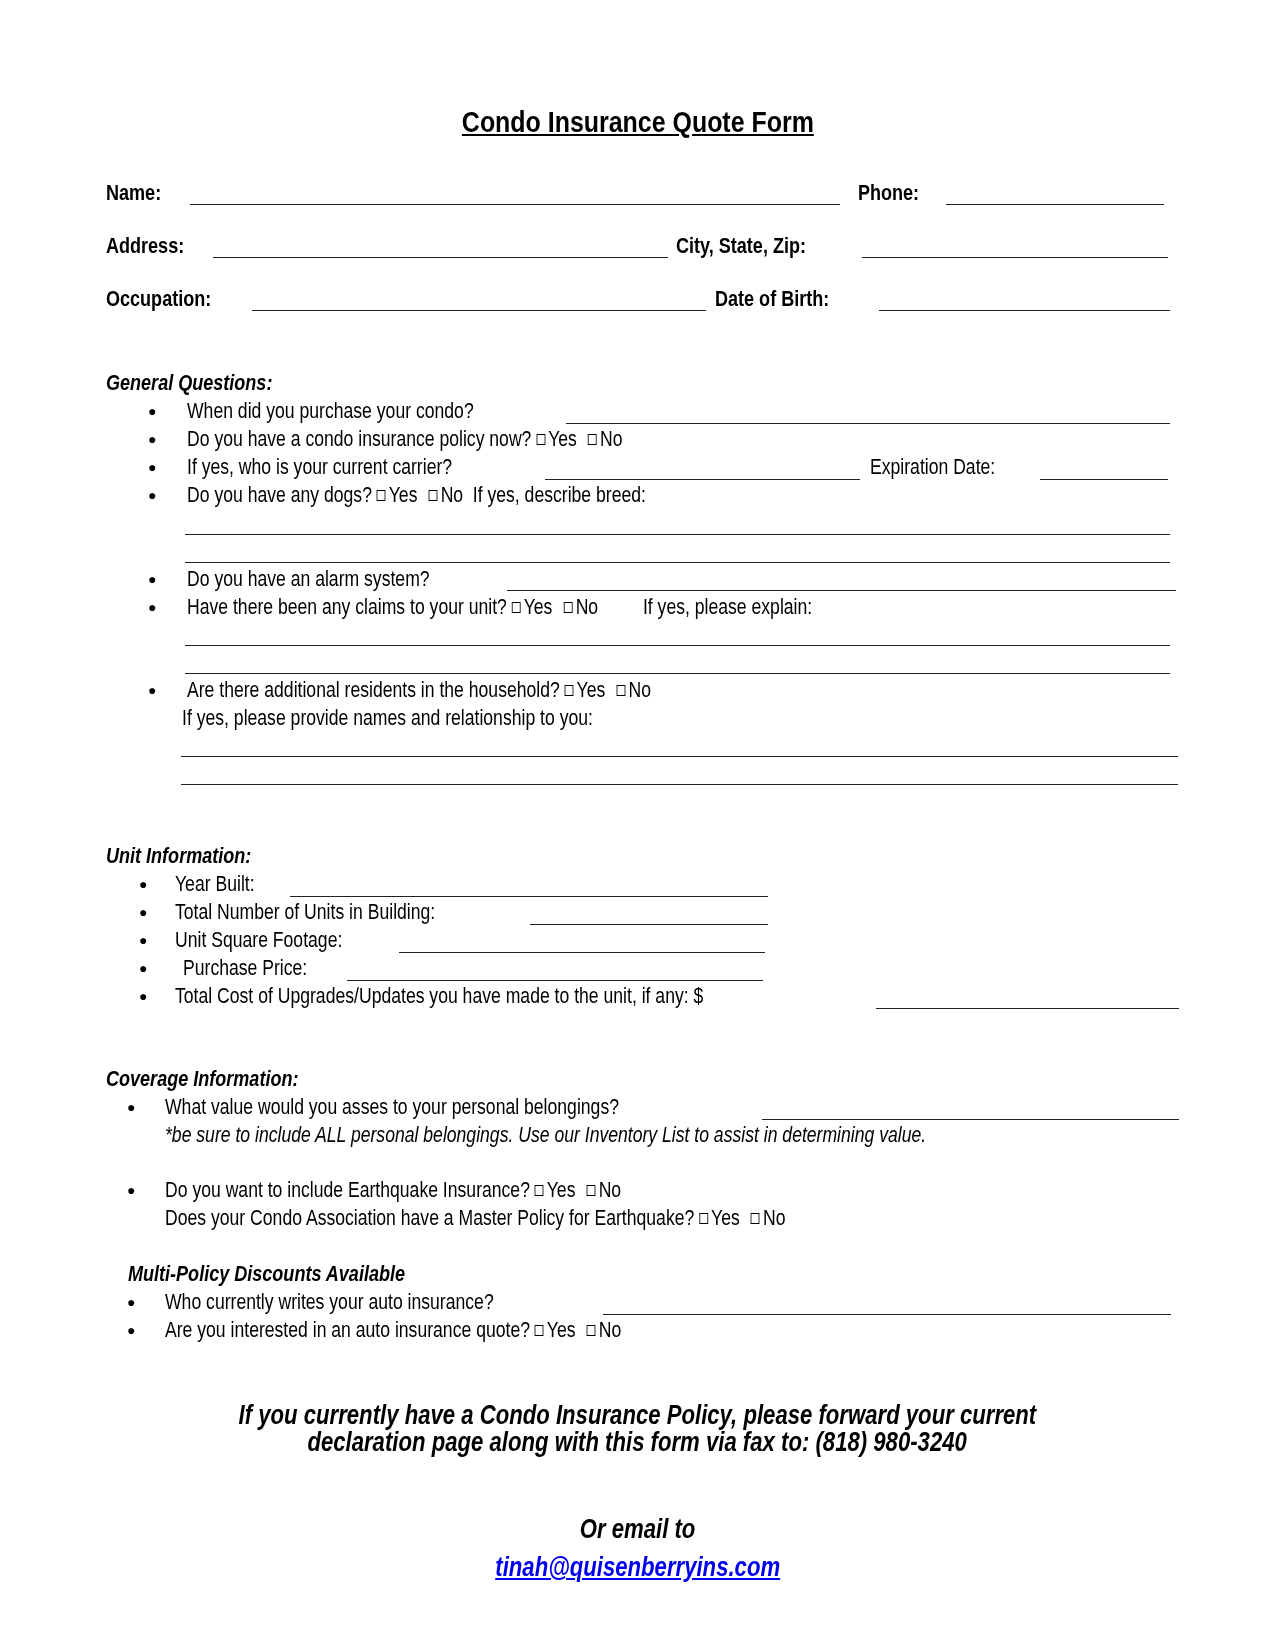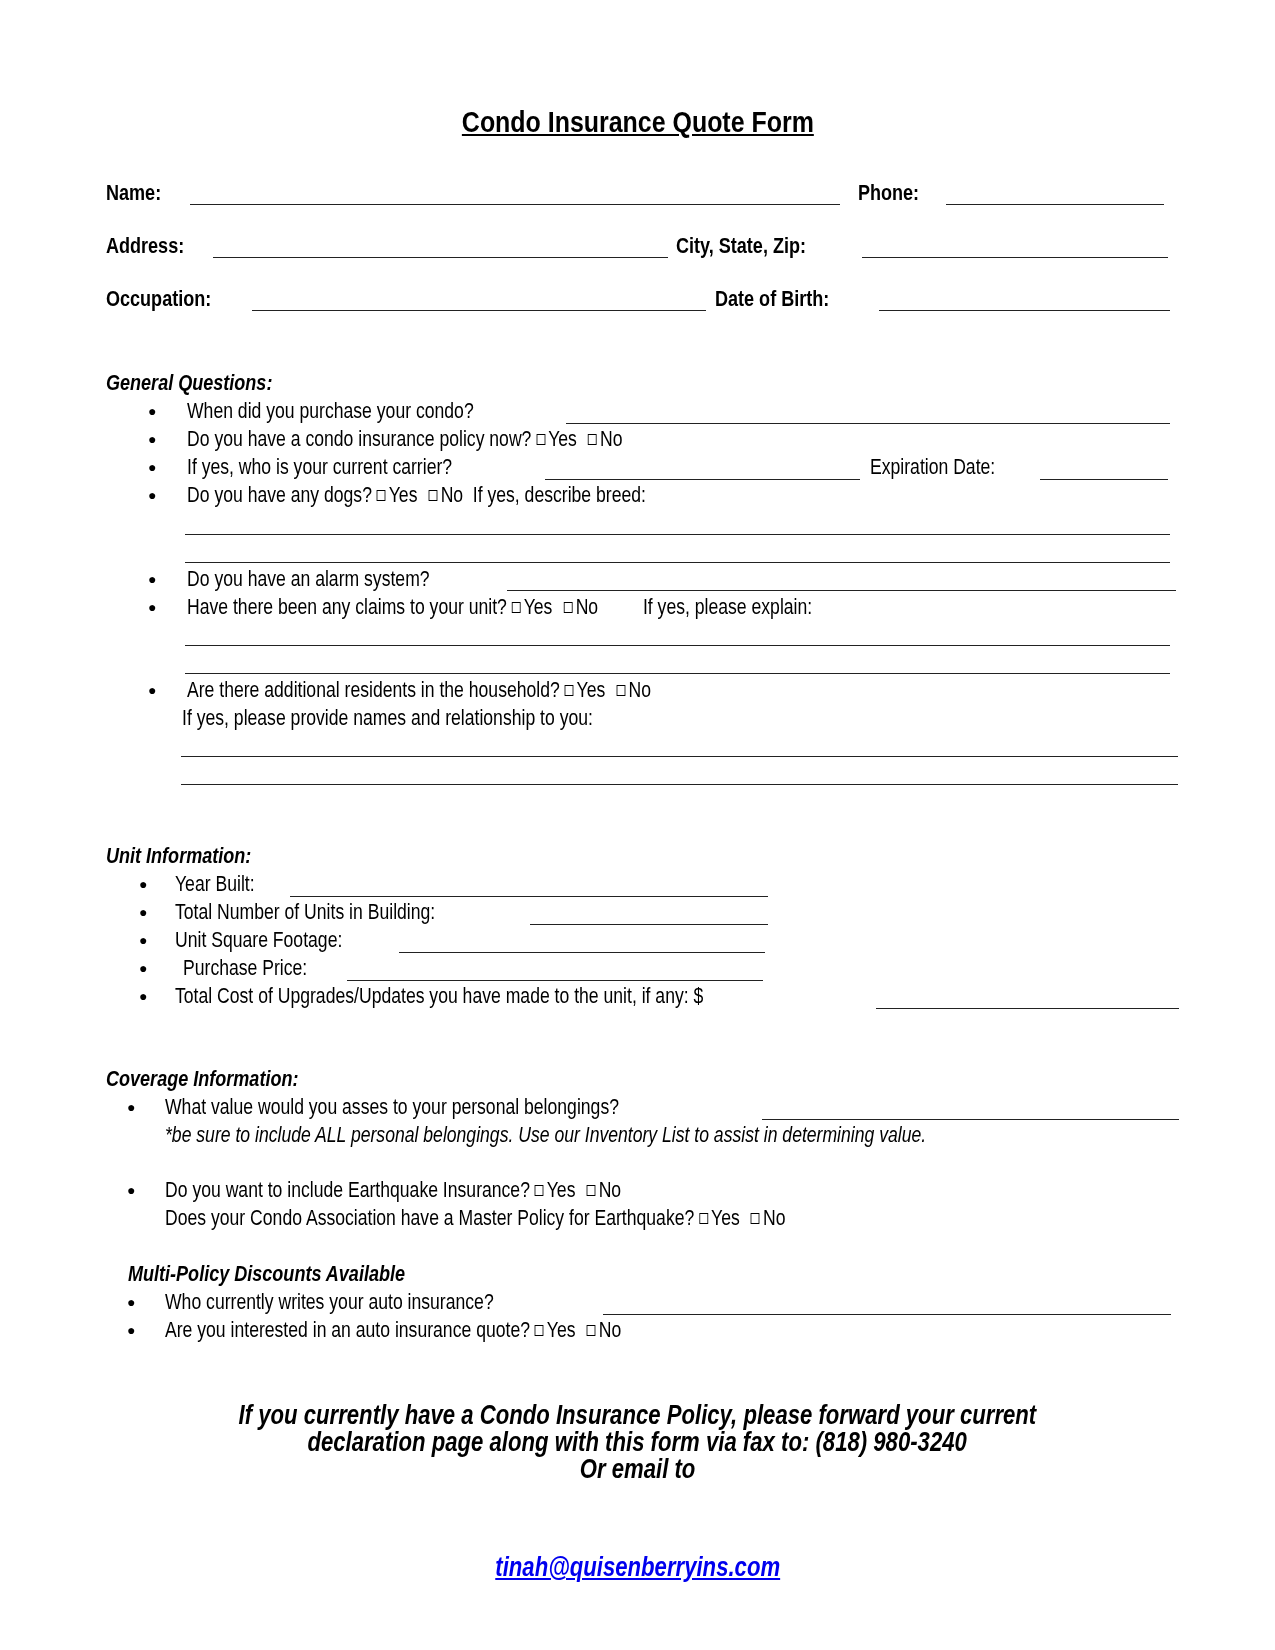--- a/index.html
+++ b/index.html
@@ -125,14 +125,14 @@
 <div class="abs q" style="left:165px; top:1289px;">Who currently writes your auto insurance?</div>
 <div class="line" style="left:603px; width:568px; top:1314px;"></div>
 
 <div class="abs bullet" style="left:127px; top:1322px;">●</div>
 <div class="abs q" style="left:165px; top:1317px;">
   <span>Are you interested in an auto insurance quote?</span><span class="ck"></span><span>Yes</span><span class="ck" style="margin-left:14px"></span><span>No</span>
 </div>
 
 <div class="abs footer" style="top:1400px;"><span class="inner">If you currently have a Condo Insurance Policy, please forward your current</span></div>
 <div class="abs footer" style="top:1427px;"><span class="inner">declaration page along with this form via fax to: (818) 980-3240</span></div>
-<div class="abs footer" style="top:1454px;"><span class="inner">Or email to</span></div>
+<div class="abs footer" style="top:1514px;"><span class="inner">Or email to</span></div>
 <div class="abs footer" style="top:1552px;"><span class="inner email">tinah@quisenberryins.com</span></div>
 
 </body></html>

